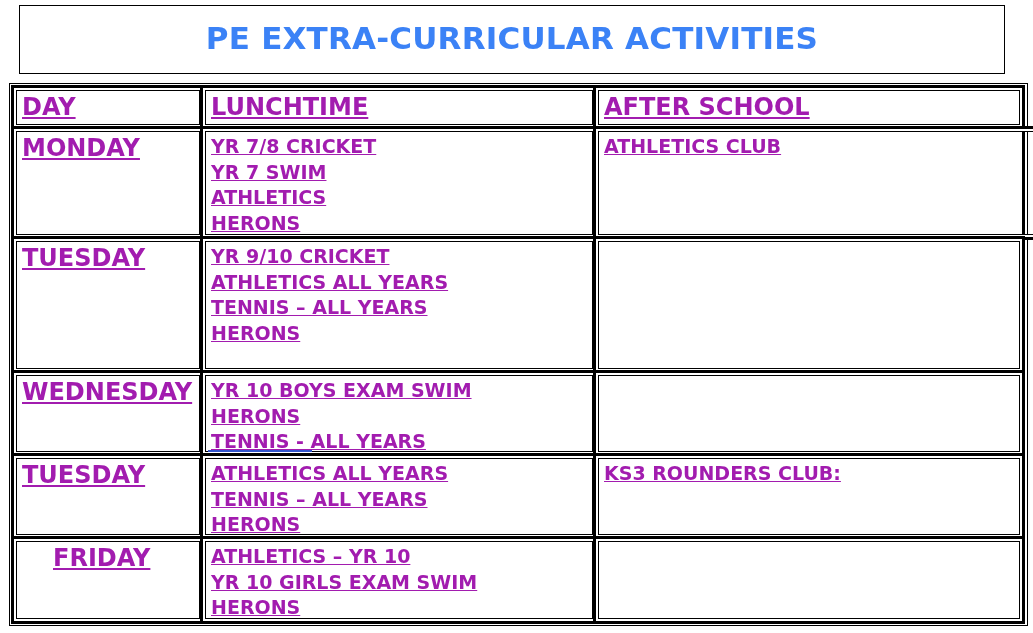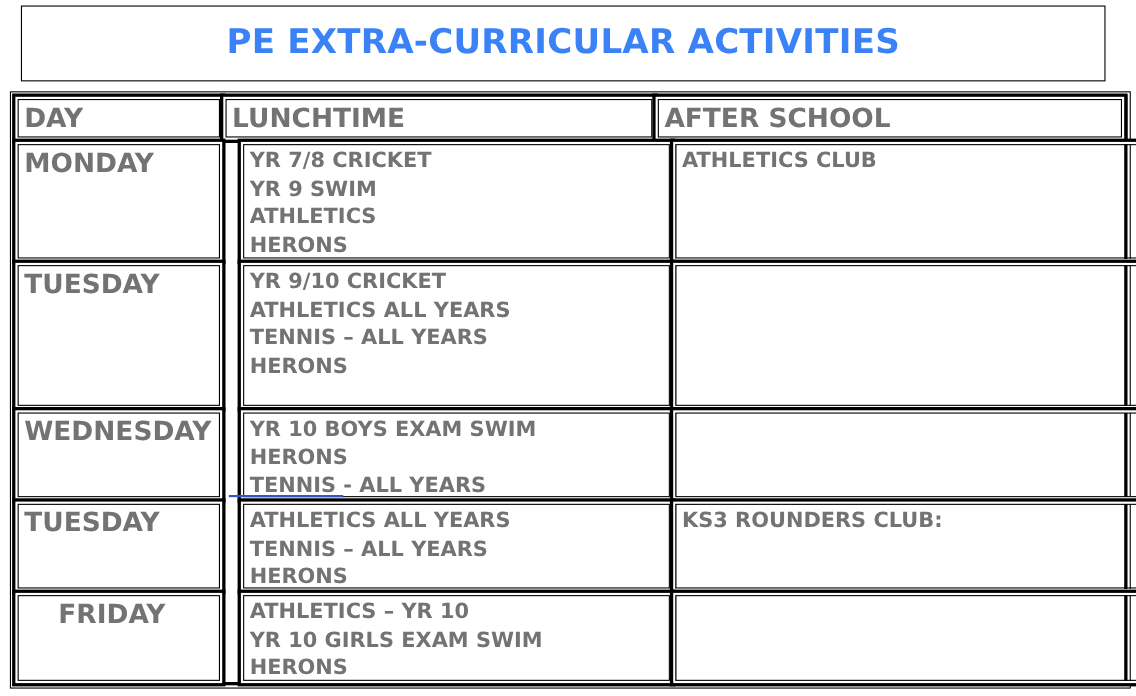--- a/index.html
+++ b/index.html
@@ -7,25 +7,25 @@
          font-family: "DejaVu Sans", sans-serif; }
   .title-box { position:absolute; left:19px; top:5px; width:986px; height:69px;
                border:1px solid #000; box-sizing:border-box; }
   .title { position:absolute; left:0; right:0; top:14px; text-align:center;
            font-weight:bold; font-size:31px; color:#3b82f6; letter-spacing:0.2px; }
   .tbl { position:absolute; left:9px; top:83px; width:1019px; height:543px;
          border:1px solid #000; box-sizing:border-box; }
   .tbl-inner { position:absolute; left:2px; top:2px; right:2px; bottom:2px;
                border:3px solid #000; box-sizing:border-box; }
   .cell { position:absolute; box-sizing:border-box; border:1px solid #000;
-          box-shadow: 0 0 0 2px #fff, 0 0 0 5px #000; color:#737373;
-          font-weight:bold; }
+          box-shadow: 0 0 0 2px #fff, 0 0 0 5px #000; color:#a21caf;
+          font-weight:bold;text-decoration:underline; }
   .hdr { font-size:24px; padding:2px 0 0 5px; }
   .day { font-size:24px; padding:2px 0 0 5px; }
-  .act { font-size:19px; padding:2px 0 0 5px; line-height:25.6px;margin-left:16px; }
+  .act { font-size:19px; padding:2px 0 0 5px; line-height:25.6px; }
   .act div { white-space:nowrap; }
   .u { text-decoration:underline; text-decoration-color:#3355cc; }
 </style>
 </head>
 <body>
 
 <div class="title-box">
   <div class="title">PE EXTRA-CURRICULAR ACTIVITIES</div>
 </div>
 
@@ -33,21 +33,21 @@
   <div class="tbl-inner"></div>
 </div>
 
 <div class="cell hdr" style="left:16px;top:90px;width:184px;height:35px;">DAY</div>
 <div class="cell hdr" style="left:205px;top:90px;width:388px;height:35px;">LUNCHTIME</div>
 <div class="cell hdr" style="left:598px;top:90px;width:422px;height:35px;">AFTER SCHOOL</div>
 
 <div class="cell day" style="left:16px;top:131px;width:184px;height:104px;">MONDAY</div>
 <div class="cell act" style="left:205px;top:131px;width:388px;height:104px;">
   <div>YR 7/8 CRICKET</div>
-  <div>YR 9 SWIM</div>
+  <div>YR 7 SWIM</div>
   <div>ATHLETICS</div>
   <div>HERONS</div>
 </div>
 <div class="cell act" style="left:598px;top:131px;width:503px;height:104px;">
   <div>ATHLETICS CLUB</div>
 </div>
 
 <div class="cell day" style="left:16px;top:241px;width:184px;height:128px;">TUESDAY</div>
 <div class="cell act" style="left:205px;top:241px;width:388px;height:128px;">
   <div>YR 9/10 CRICKET</div>

